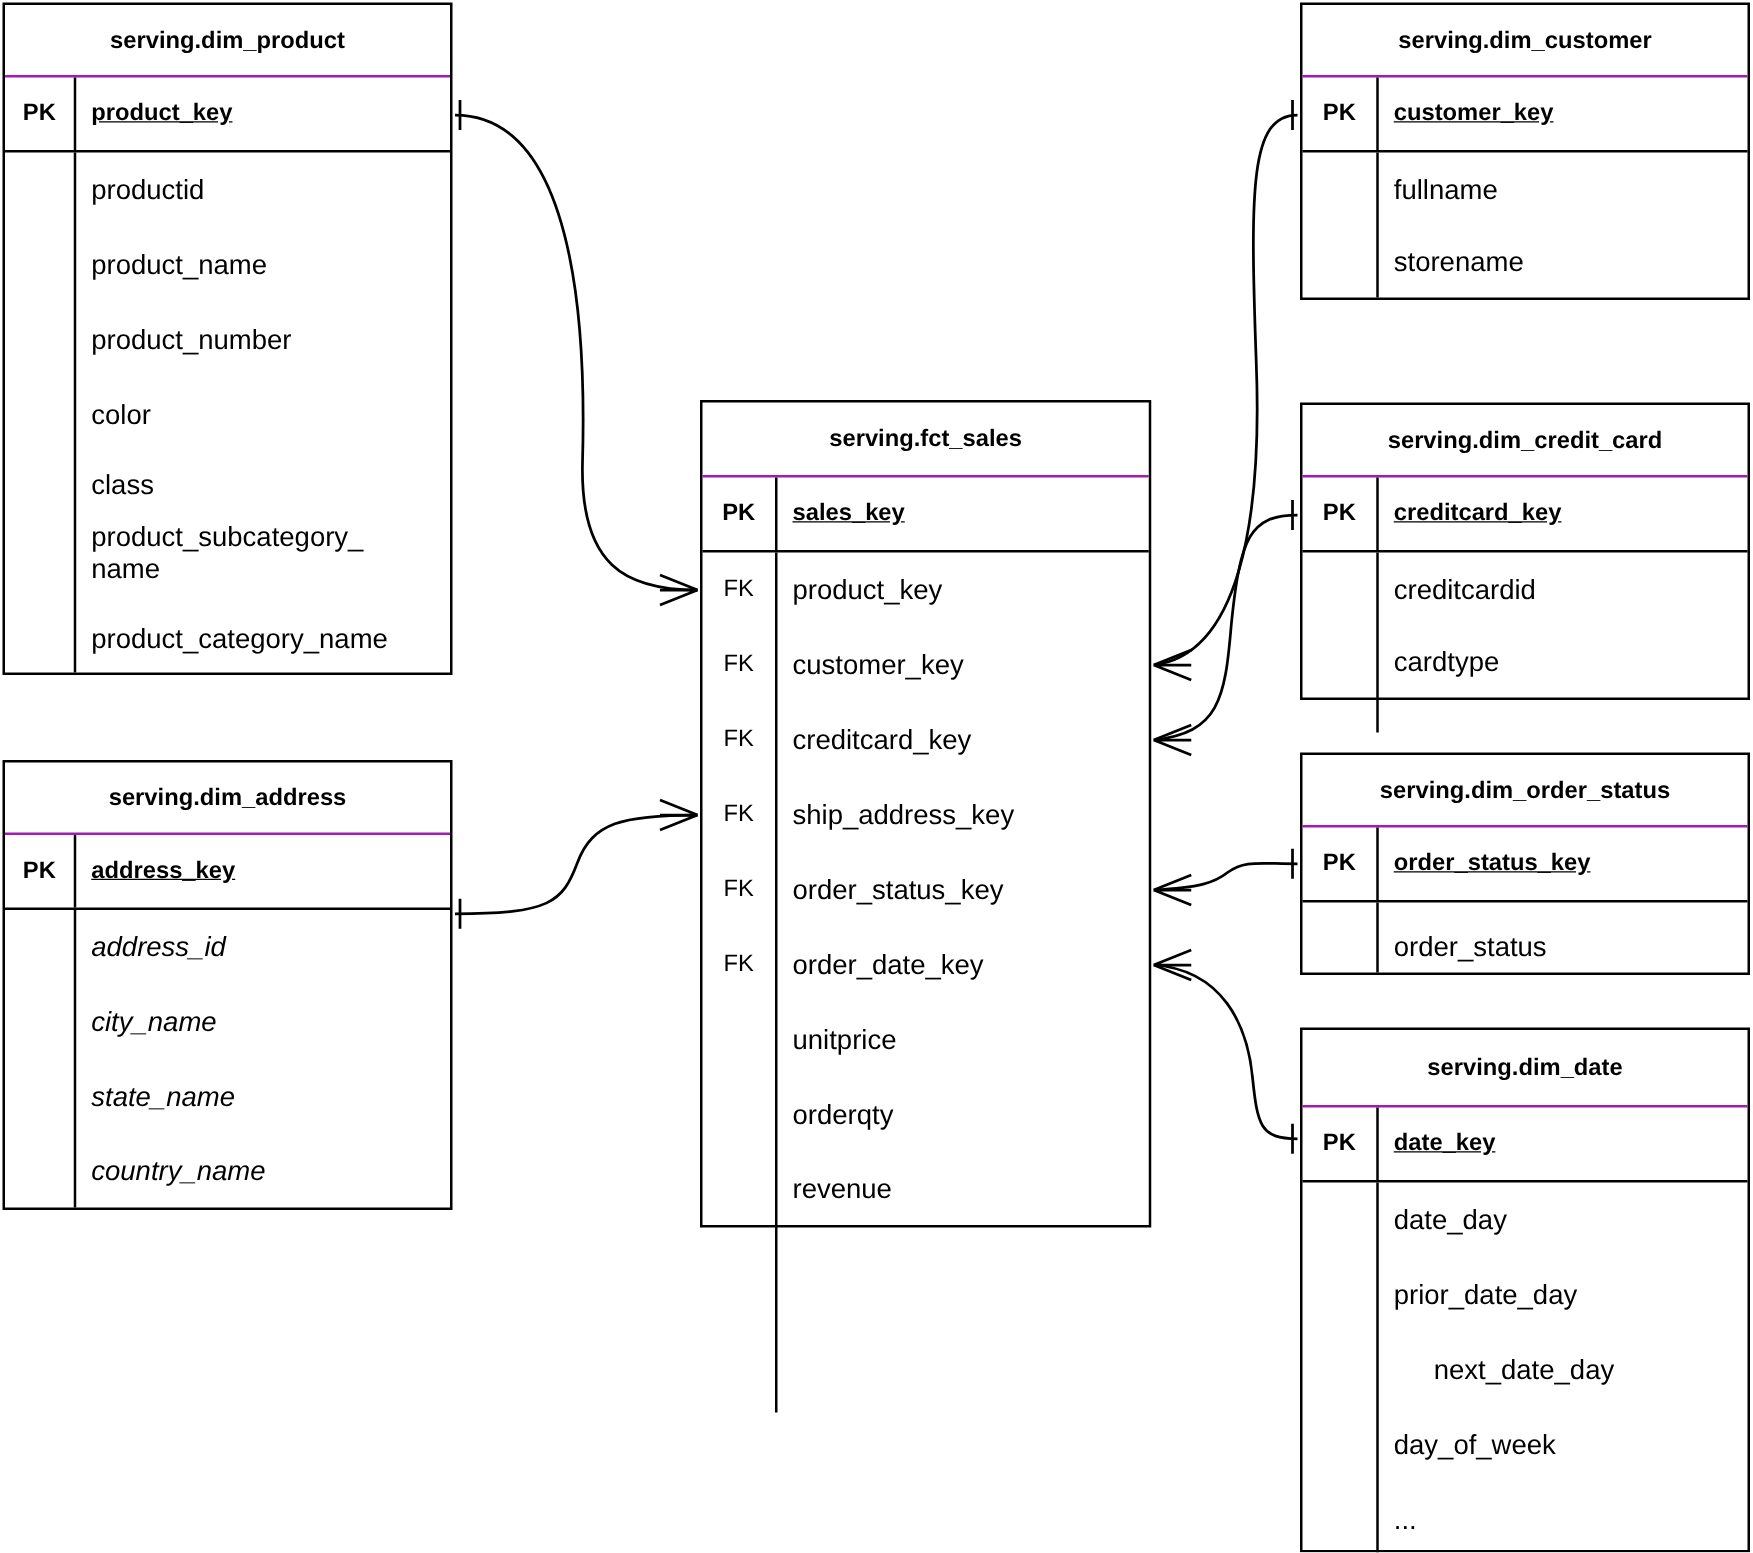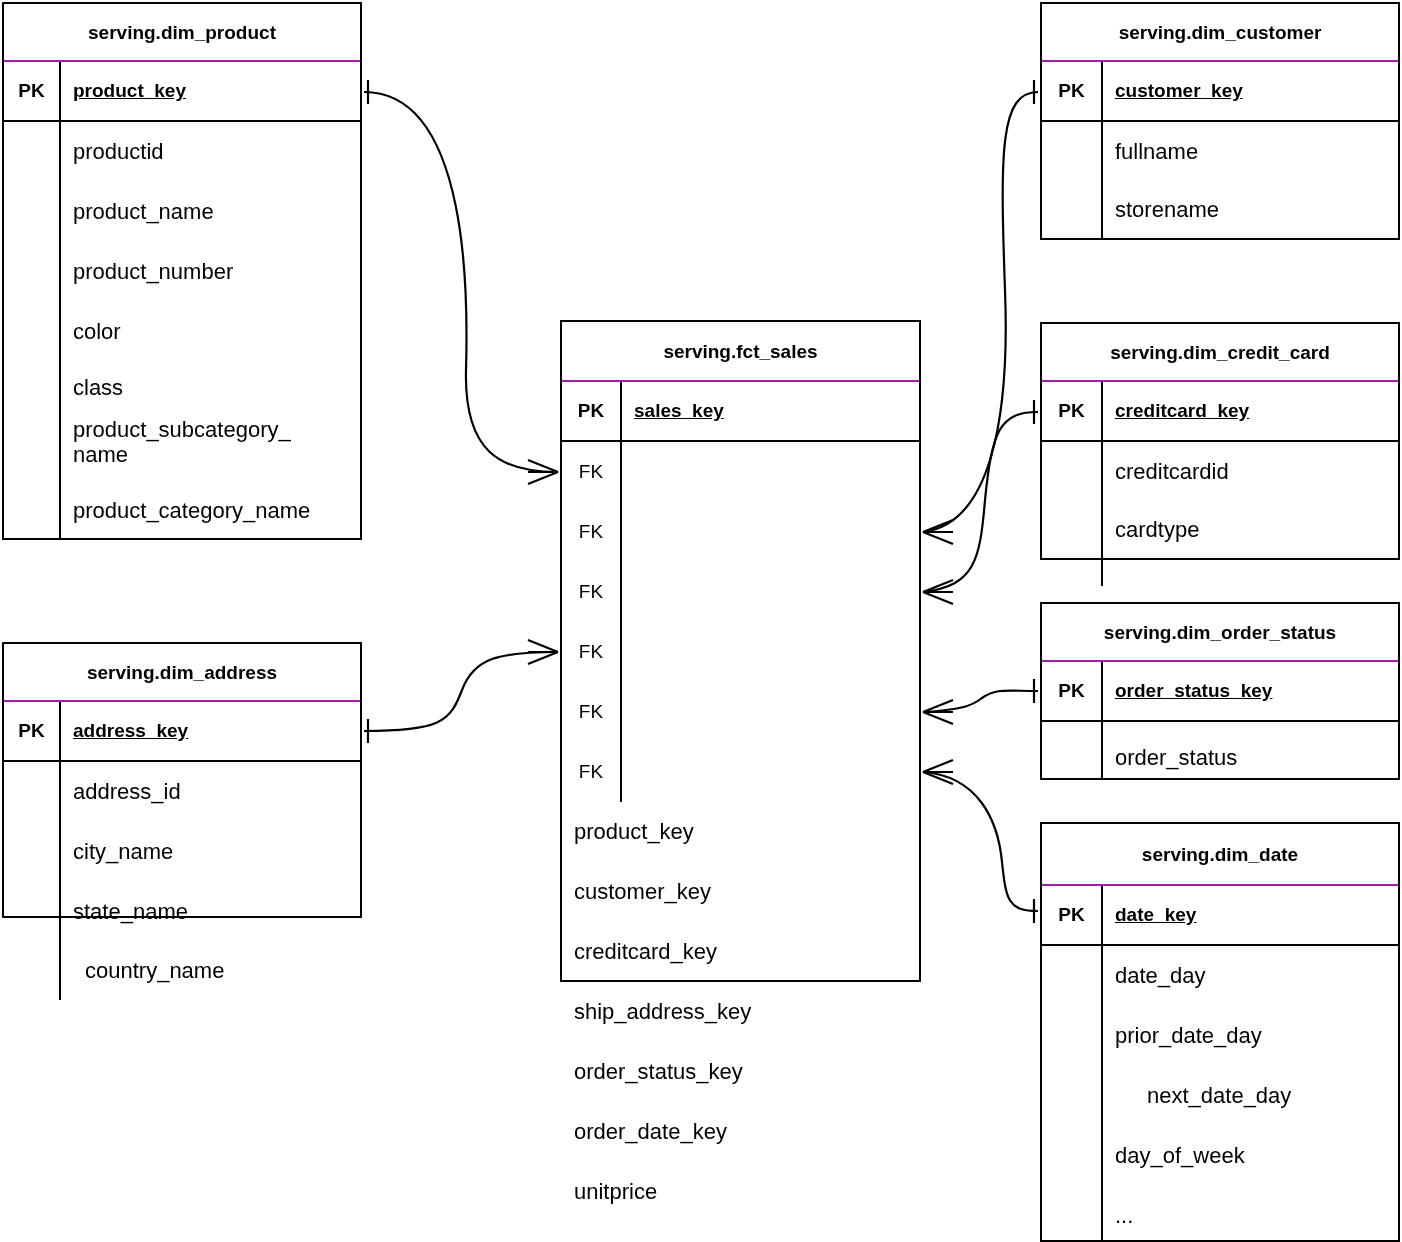--- a/index.html
+++ b/index.html
@@ -164,44 +164,44 @@
         <div class="field-line" style="height:60px;">product_number</div>
         <div class="field-line" style="height:60px;">color</div>
         <div class="field-line" style="height:52px;">class</div>
         <div class="field-line" style="height:70px; align-items:flex-start; padding-top:4px;">product_subcategory_
 name</div>
         <div class="field-line" style="height:54px;">product_category_name</div>
       </div>
     </div>
   </div>
 
-  <div class="entity" style="left:2px; top:642px; width:360px; height:276px;">
+  <div class="entity" style="left:2px; top:608px; width:360px; height:360px;">
     <div class="entity-title" style="height:58px;">serving.dim_address</div>
     <div class="pk-row" style="height:60px;">
       <div class="key-cell" style="width:57px;">PK</div>
       <div class="pk-name">address_key</div>
     </div>
-    <div class="body-rows" style="height:238px;">
+    <div class="body-rows" style="height:238px;font-style:italic;">
       <div class="body-keycol" style="width:57px;"></div>
       <div class="body-fieldcol">
         <div class="field-line" style="height:60px;">address_id</div>
         <div class="field-line" style="height:60px;">city_name</div>
         <div class="field-line" style="height:60px;">state_name</div>
-        <div class="field-line" style="height:58px;margin-left:12px;">country_name</div>
+        <div class="field-line" style="height:58px;">country_name</div>
       </div>
     </div>
   </div>
 
   <div class="entity" style="left:560px; top:320px; width:361px; height:662px;">
     <div class="entity-title" style="height:60px;">serving.fct_sales</div>
     <div class="pk-row" style="height:60px;">
       <div class="key-cell" style="width:60px;">PK</div>
       <div class="pk-name">sales_key</div>
     </div>
-    <div class="body-rows" style="height:688px;flex-direction:column;">
+    <div class="body-rows" style="height:688px;">
       <div class="body-keycol" style="width:60px;">
         <div class="fk-line" style="height:60px;">FK</div>
         <div class="fk-line" style="height:60px;">FK</div>
         <div class="fk-line" style="height:60px;">FK</div>
         <div class="fk-line" style="height:60px;">FK</div>
         <div class="fk-line" style="height:60px;">FK</div>
         <div class="fk-line" style="height:60px;">FK</div>
       </div>
       <div class="body-fieldcol">
         <div class="field-line" style="height:60px;">product_key</div>

